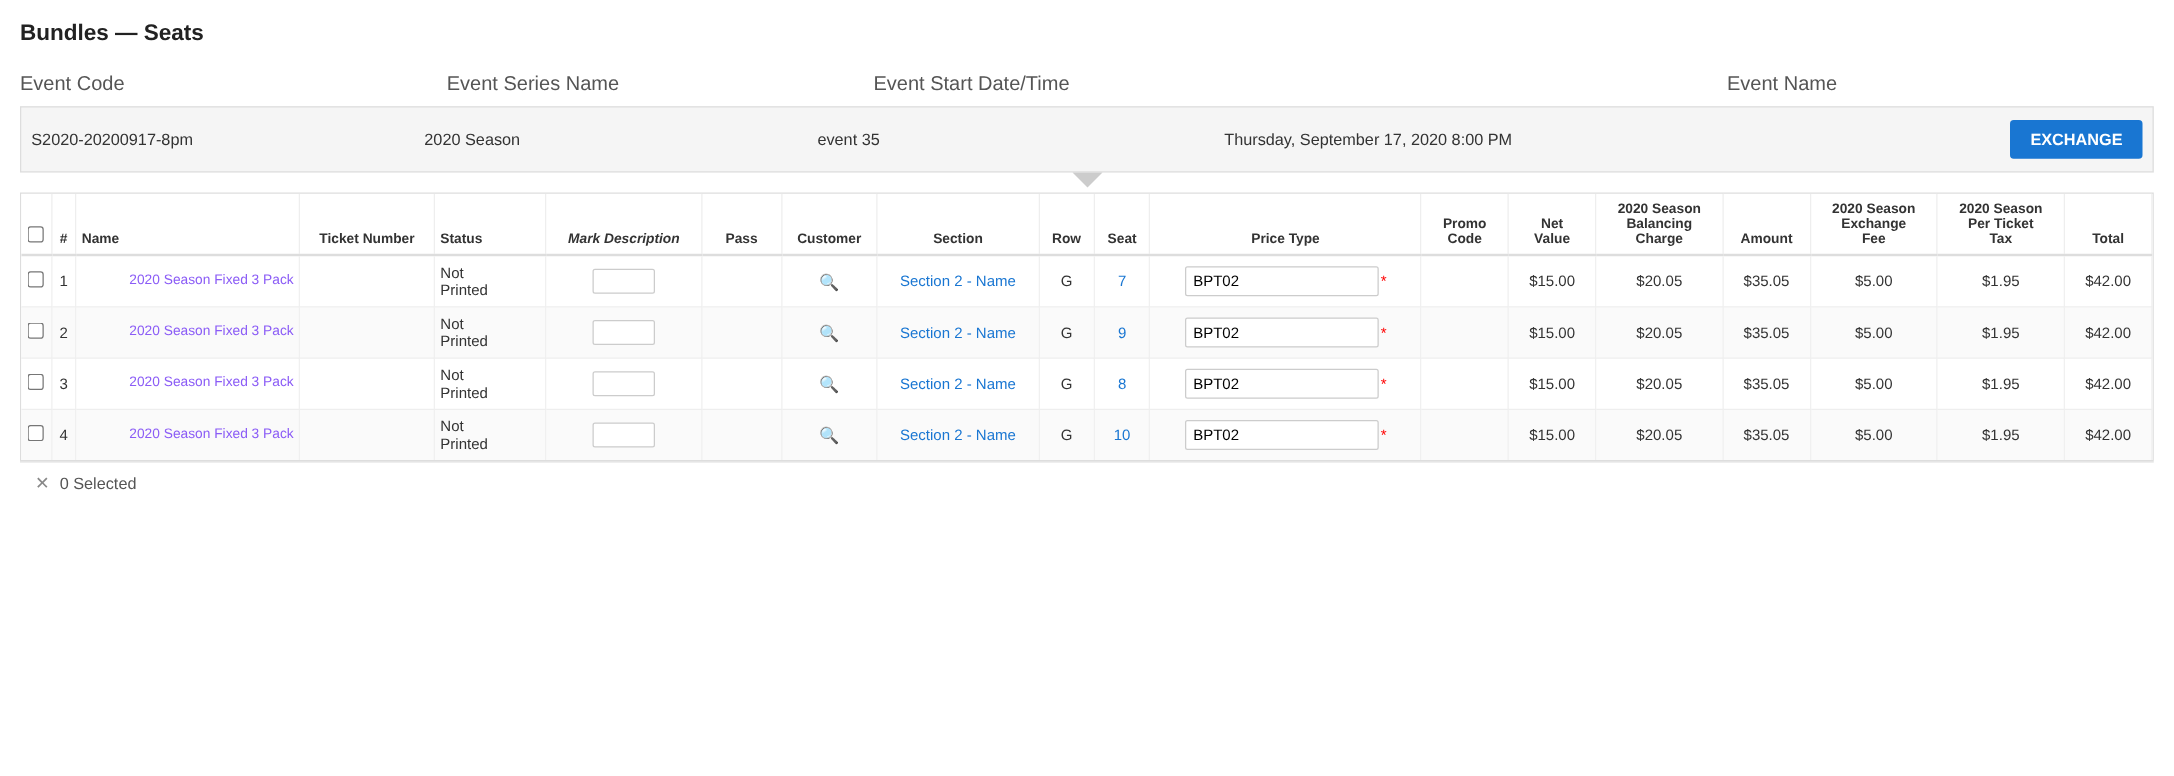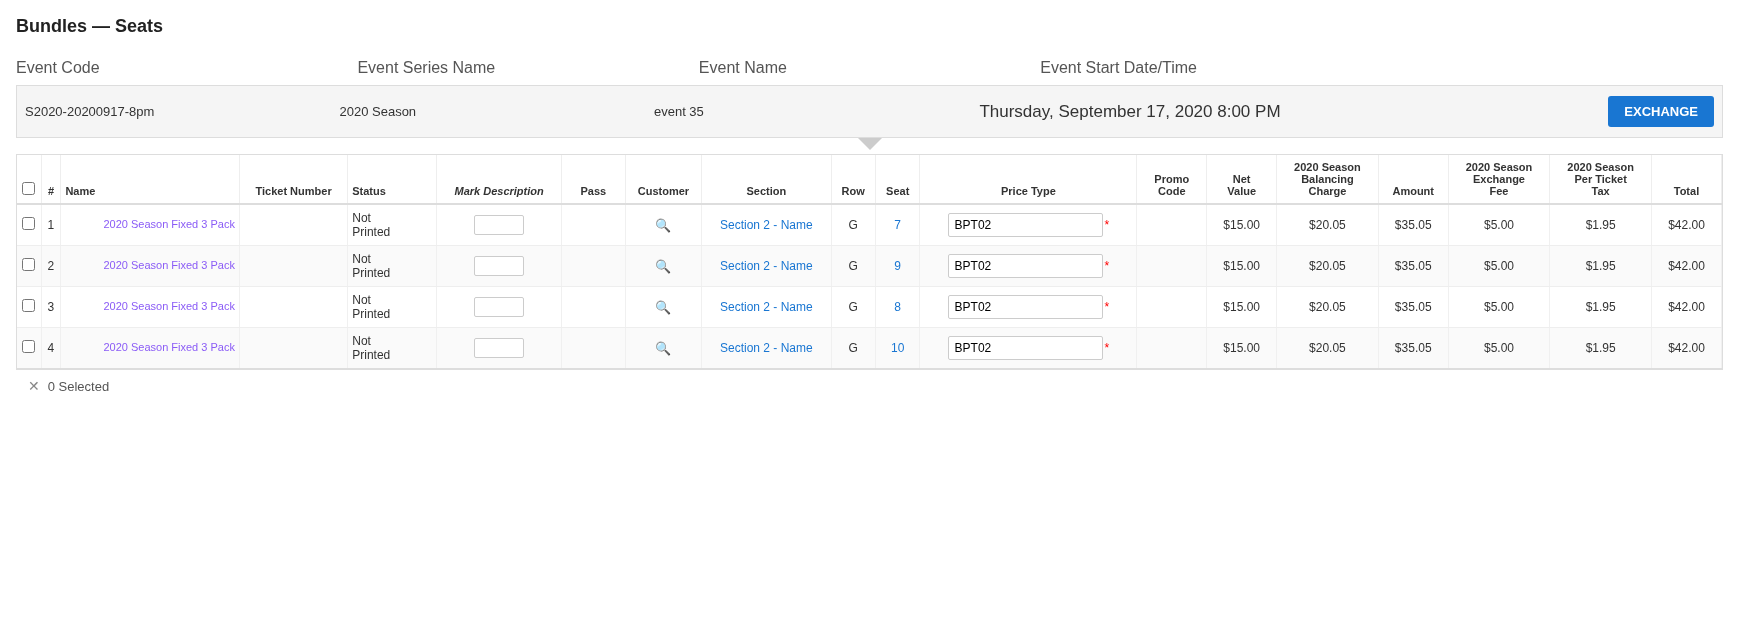--- a/index.html
+++ b/index.html
@@ -43,33 +43,33 @@
 <div class="page">
   <div class="page-title">Bundles — Seats</div>
 
   <div style="display:flex; gap:0; padding:6px 0 2px 0;">
     <div class="event-info-col">
       <div class="event-info-label">Event Code</div>
     </div>
     <div class="event-info-col">
       <div class="event-info-label">Event Series Name</div>
     </div>
+    <div class="event-info-col wide">
+      <div class="event-info-label">Event Start Date/Time</div>
+    </div>
     <div class="event-info-col">
       <div class="event-info-label">Event Name</div>
-    </div>
-    <div class="event-info-col wide">
-      <div class="event-info-label">Event Start Date/Time</div>
     </div>
   </div>
 
   <div class="event-row">
     <div class="event-row-col" style="font-size:13px;">S2020-20200917-8pm</div>
     <div class="event-row-col" style="font-size:13px;">2020 Season</div>
     <div class="event-row-col" style="font-size:13px;">event 35</div>
-    <div class="event-row-col wide" style="font-size:17px;margin-left:11px;">Thursday, September 17, 2020 8:00 PM</div>
+    <div class="event-row-col wide" style="font-size:13px;margin-left:11px;">Thursday, September 17, 2020 8:00 PM</div>
     <button class="exchange-btn">EXCHANGE</button>
     <div class="arrow-down"></div>
   </div>
 
   <div class="table-container" style="margin-top:16px;">
     <table>
       <thead>
         <tr>
           <th class="checkbox-cell">
             <input type="checkbox" style="">

